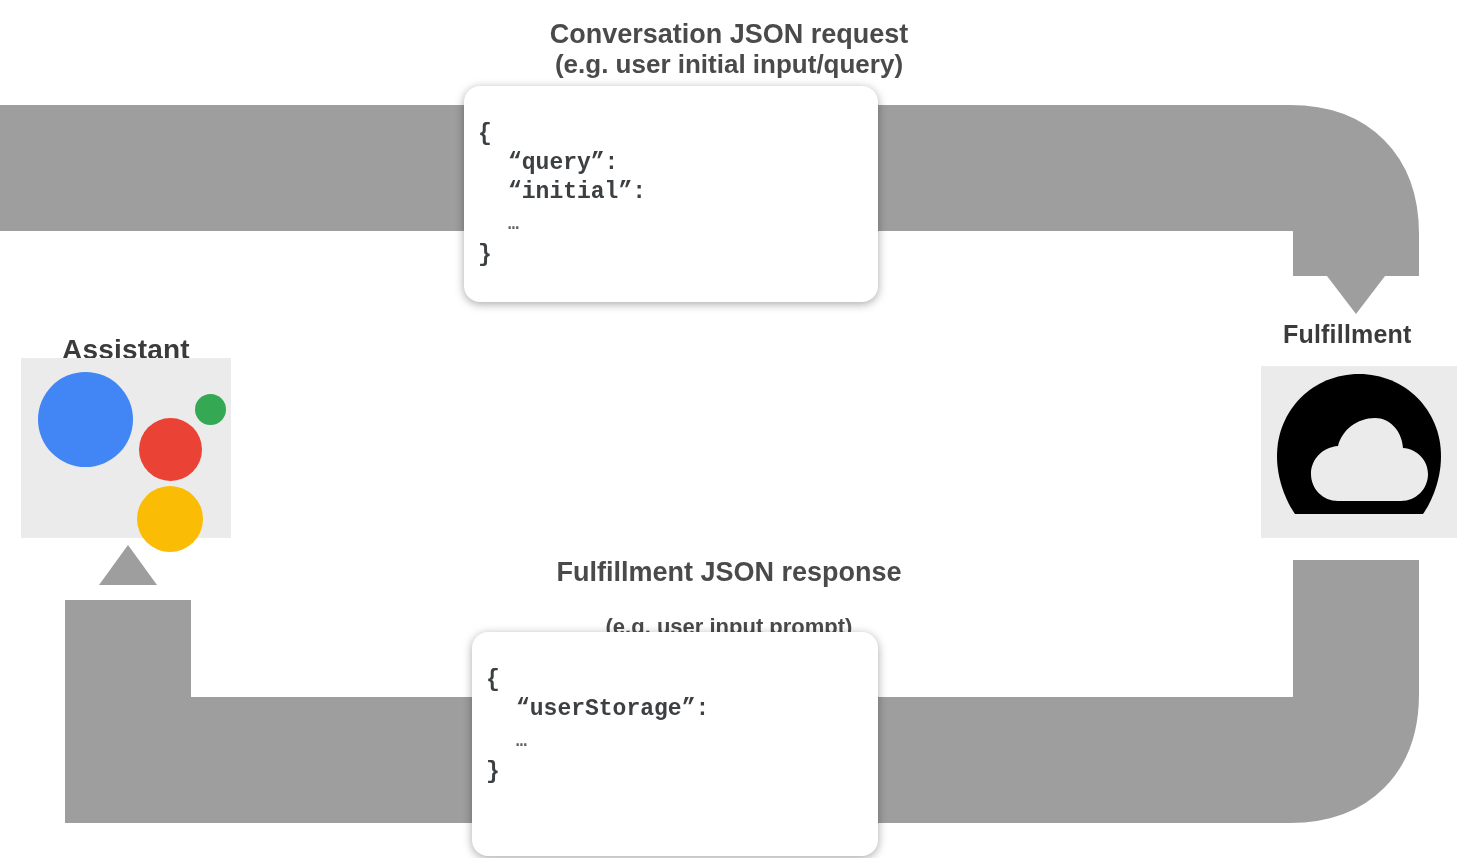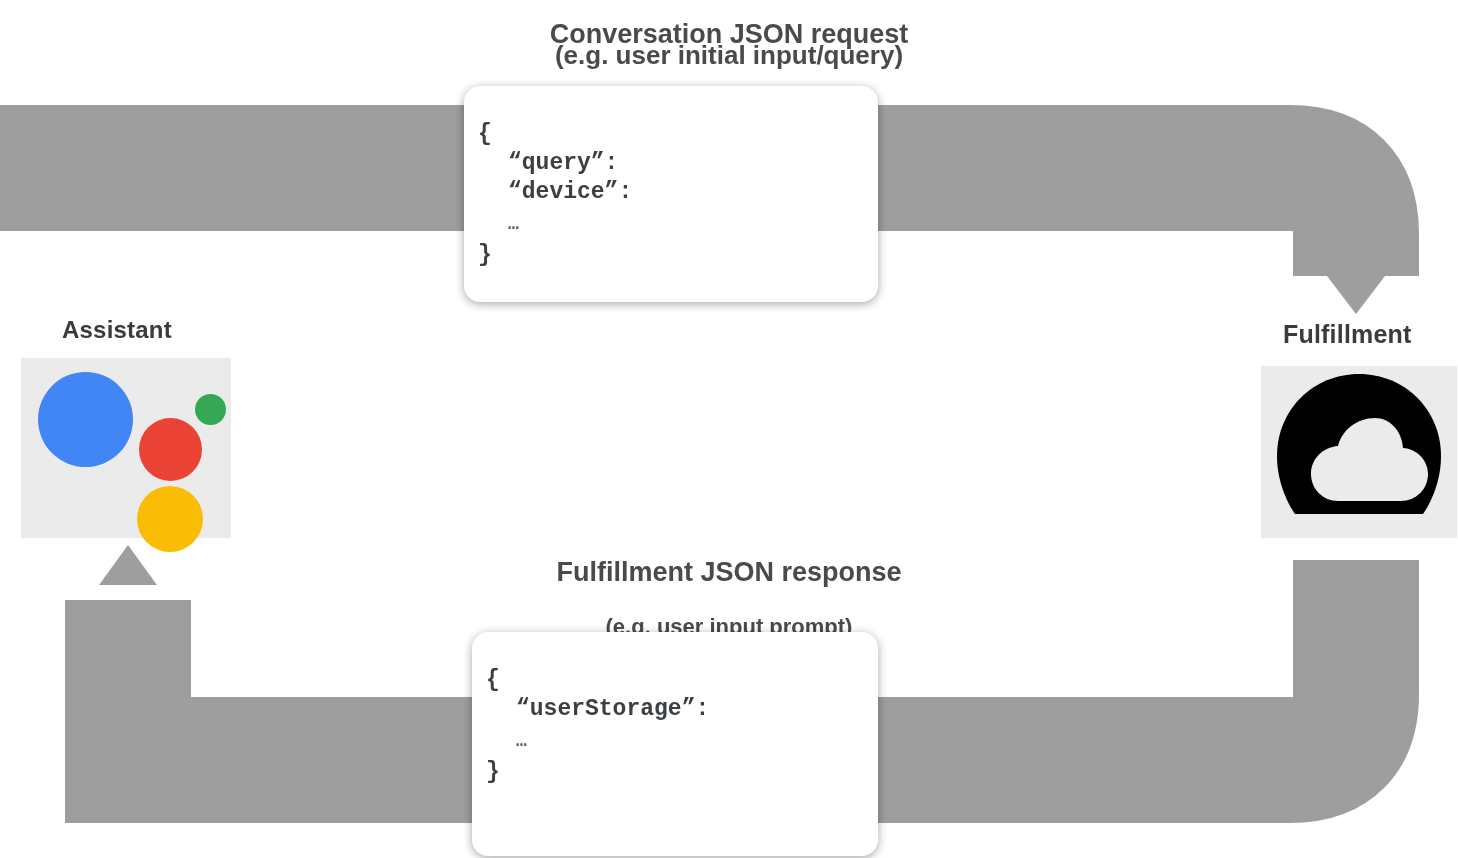--- a/index.html
+++ b/index.html
@@ -26,29 +26,29 @@
   #ga-blue  {left:17px; top:14px; width:95px;height:95px;background:#4285f4;}
   #ga-red   {left:118px;top:60px; width:63px;height:63px;background:#ea4335;}
   #ga-green {left:174px;top:36px; width:31px;height:31px;background:#34a853;}
   #ga-yellow{left:116px;top:128px;width:66px;height:66px;background:#fbbc05;}
 
   
   .band-label{
     position:absolute;color:#3b3b3b;font-weight:700;
     letter-spacing:.2px;white-space:nowrap;
   }
-  #assistant-label  {left:62px;  top:316px; font-size:24px;}
+  #assistant-label  {left:62px;  top:334px; font-size:28px;}
   #fulfillment-label{left:1283px;top:320px; font-size:25px;}
 
   .flow-title{
     position:absolute;width:100%;text-align:center;left:0;
     color:#4a4a4a;font-weight:700;white-space:nowrap;
   }
   #req-title {top:19px;  font-size:27px;}
-  #req-sub   {top:40px;  font-size:26px;}
+  #req-sub   {top:49px;  font-size:26px;}
   #res-title {top:557px; font-size:27px;}
   #res-sub   {top:614px; font-size:22px;}
 
   
   .json-card{
     position:absolute;background:#fff;border-radius:16px;
     box-shadow:0 2px 10px rgba(0,0,0,.35);
     font-family:"Liberation Mono","DejaVu Sans Mono",monospace;
     color:#3c4043;font-weight:700;font-size:23px;line-height:29px;
     padding:34px 0 34px 14px;box-sizing:border-box;
@@ -100,21 +100,21 @@
                C 162 148 180 124 180 90 C 180 44 144 8 98 8 Z" fill="#000000"></path>
       <path d="M 114 52 C 96 52 81 64 77 80 C 62 81 50 93 50 108
                C 50 123 62 135 77 135 L 140 135 C 155 135 167 123 167 108
                C 167 94 156 83 142 82 C 141 65 129 52 114 52 Z" fill="#ebebeb"></path>
     </svg>
   </div>
 
   <div class="json-card" id="req-card">
       <div class="json-line">{</div>
       <div class="json-line indent">“query”:</div>
-      <div class="json-line indent">“device”:</div>
+      <div class="json-line indent">“initial”:</div>
       <div class="json-line indent ellipsis">…</div>
       <div class="json-line">}</div>
     </div>
 
   <div class="json-card" id="res-card">
       <div class="json-line">{</div>
       <div class="json-line indent">“userStorage”:</div>
       <div class="json-line indent ellipsis">…</div>
       <div class="json-line">}</div>
     </div>

